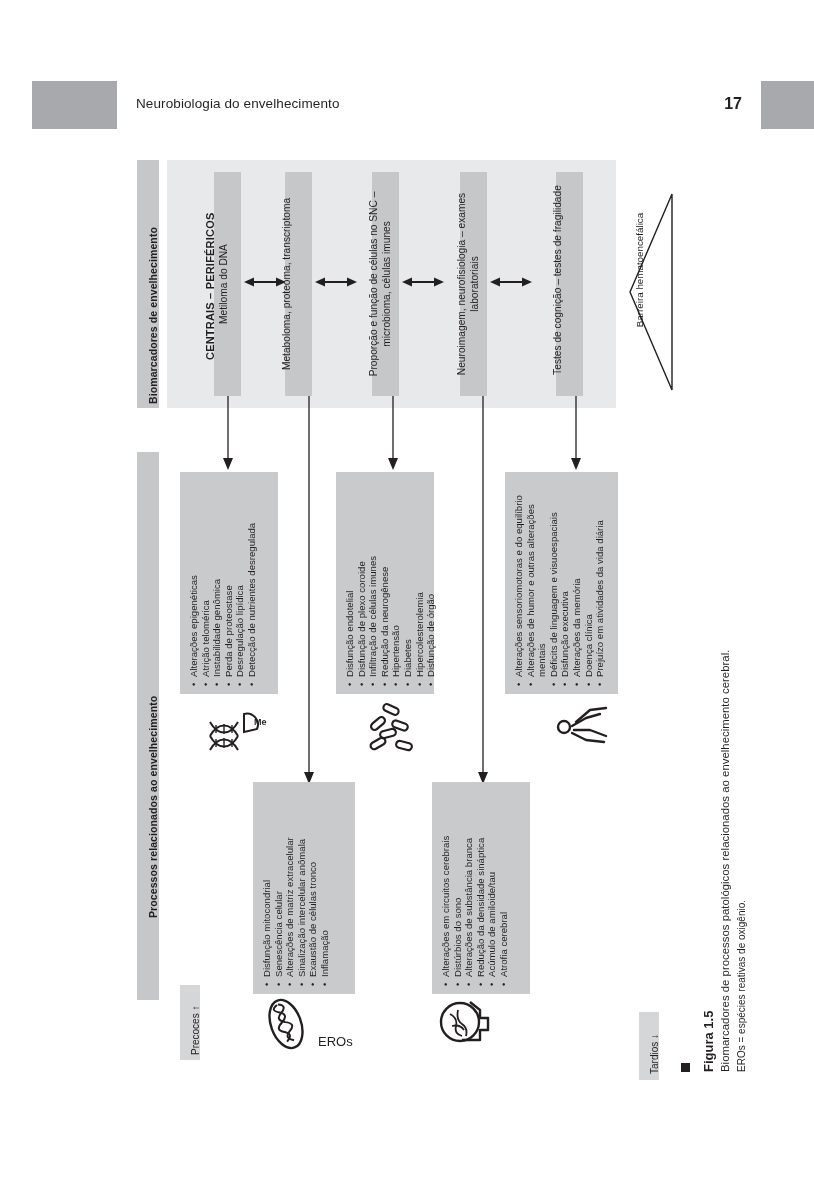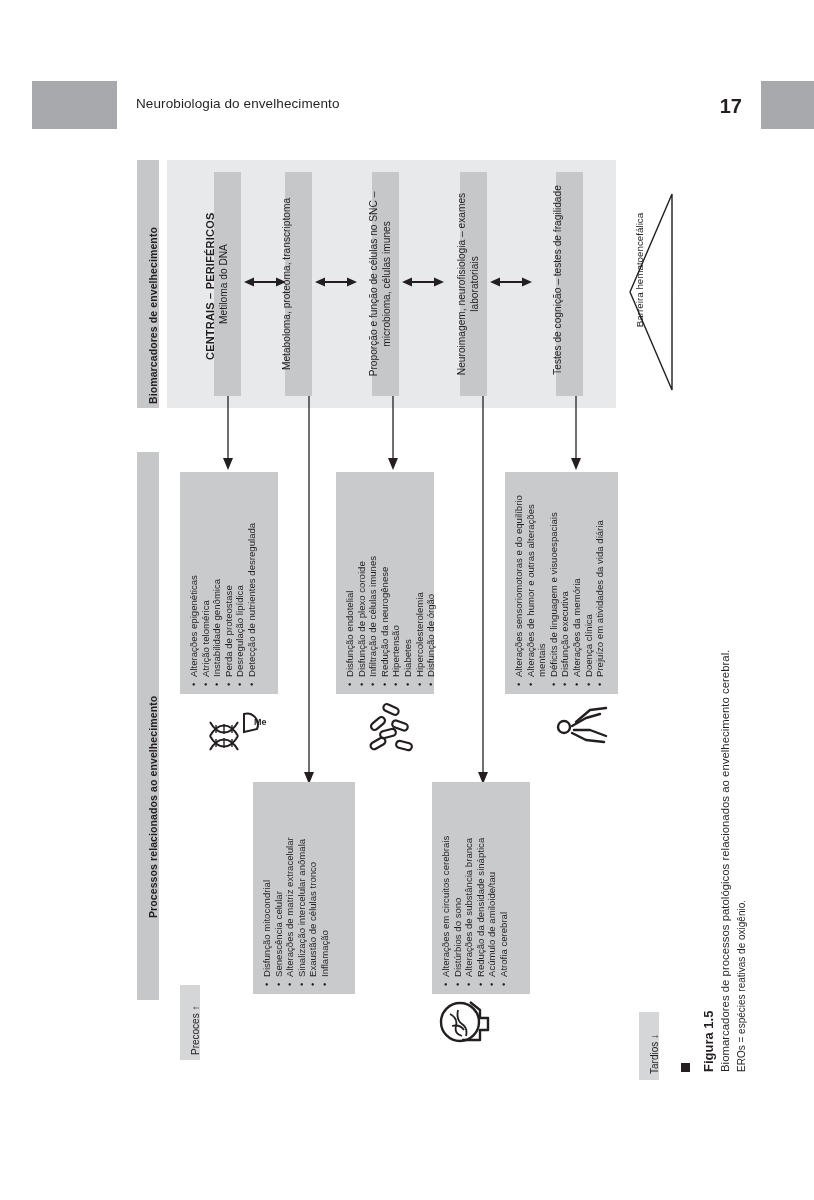--- a/index.html
+++ b/index.html
@@ -13,21 +13,21 @@
   
   .hdr-bar{position:absolute;background:#a7a9ac;}
   .hdr-left{left:0;top:81px;width:85px;height:48px;}
   .hdr-right{left:729px;top:81px;width:85px;height:48px;}
   .hdr-title{
     position:absolute;left:104px;top:96px;width:480px;
     font-size:13.5px;letter-spacing:.1px;color:#231f20;
   }
   .hdr-pageno{
     position:absolute;left:650px;top:95px;width:60px;text-align:right;
-    font-size:20px;font-weight:bold;color:#231f20;
+    font-size:16px;font-weight:bold;color:#231f20;
   }
 
   
   .rot{
     transform-origin:0 0;
     transform:rotate(-90deg);
     position:absolute;
     white-space:nowrap;
   }
   .rotblk{
@@ -385,20 +385,30 @@
         <div class="bullet-row">
           <span class="bullet-dot">•</span>
           <span class="bullet-text">Exaustão de células tronco</span>
         </div>
         <div class="bullet-row">
           <span class="bullet-dot">•</span>
           <span class="bullet-text">Inflamação</span>
         </div>
       </div>
   </div>
+  <div style="position:absolute;left:228px;top:990px;">
+    <svg width="72" height="72" viewBox="0 0 72 72">
+      <g transform="rotate(-90 36 36)">
+        <ellipse cx="38" cy="26" rx="25" ry="15" transform="rotate(-20 38 26)" fill="none" stroke="#231f20" stroke-width="2.4"></ellipse>
+        <path d="M20 28 q5 -9 10 -1 q5 9 10 -1 q5 -9 10 -1 q5 9 9 0" fill="none" stroke="#231f20" stroke-width="2" transform="rotate(-20 38 26)"></path>
+        <path d="M21 21 q5 9 10 1 q5 -9 10 1 q5 9 10 1 q5 -9 8 0" fill="none" stroke="#231f20" stroke-width="2" transform="rotate(-20 38 26)"></path>
+        <text x="16" y="58" font-family="Liberation Sans, sans-serif" font-size="13" fill="#231f20" transform="rotate(90 16 58)">EROs</text>
+      </g>
+    </svg>
+  </div>
 
   <div class="pbox" style="left:400px;top:782px;width:98px;height:212px;"></div>
   <div class="rotblk" style="left:408px;top:986px;width:196px;">
     <div class="pbox-list" id="list-4" style="width:196px;">
         <div class="bullet-row">
           <span class="bullet-dot">•</span>
           <span class="bullet-text">Alterações em circuitos cerebrais</span>
         </div>
         <div class="bullet-row">
           <span class="bullet-dot">•</span>

